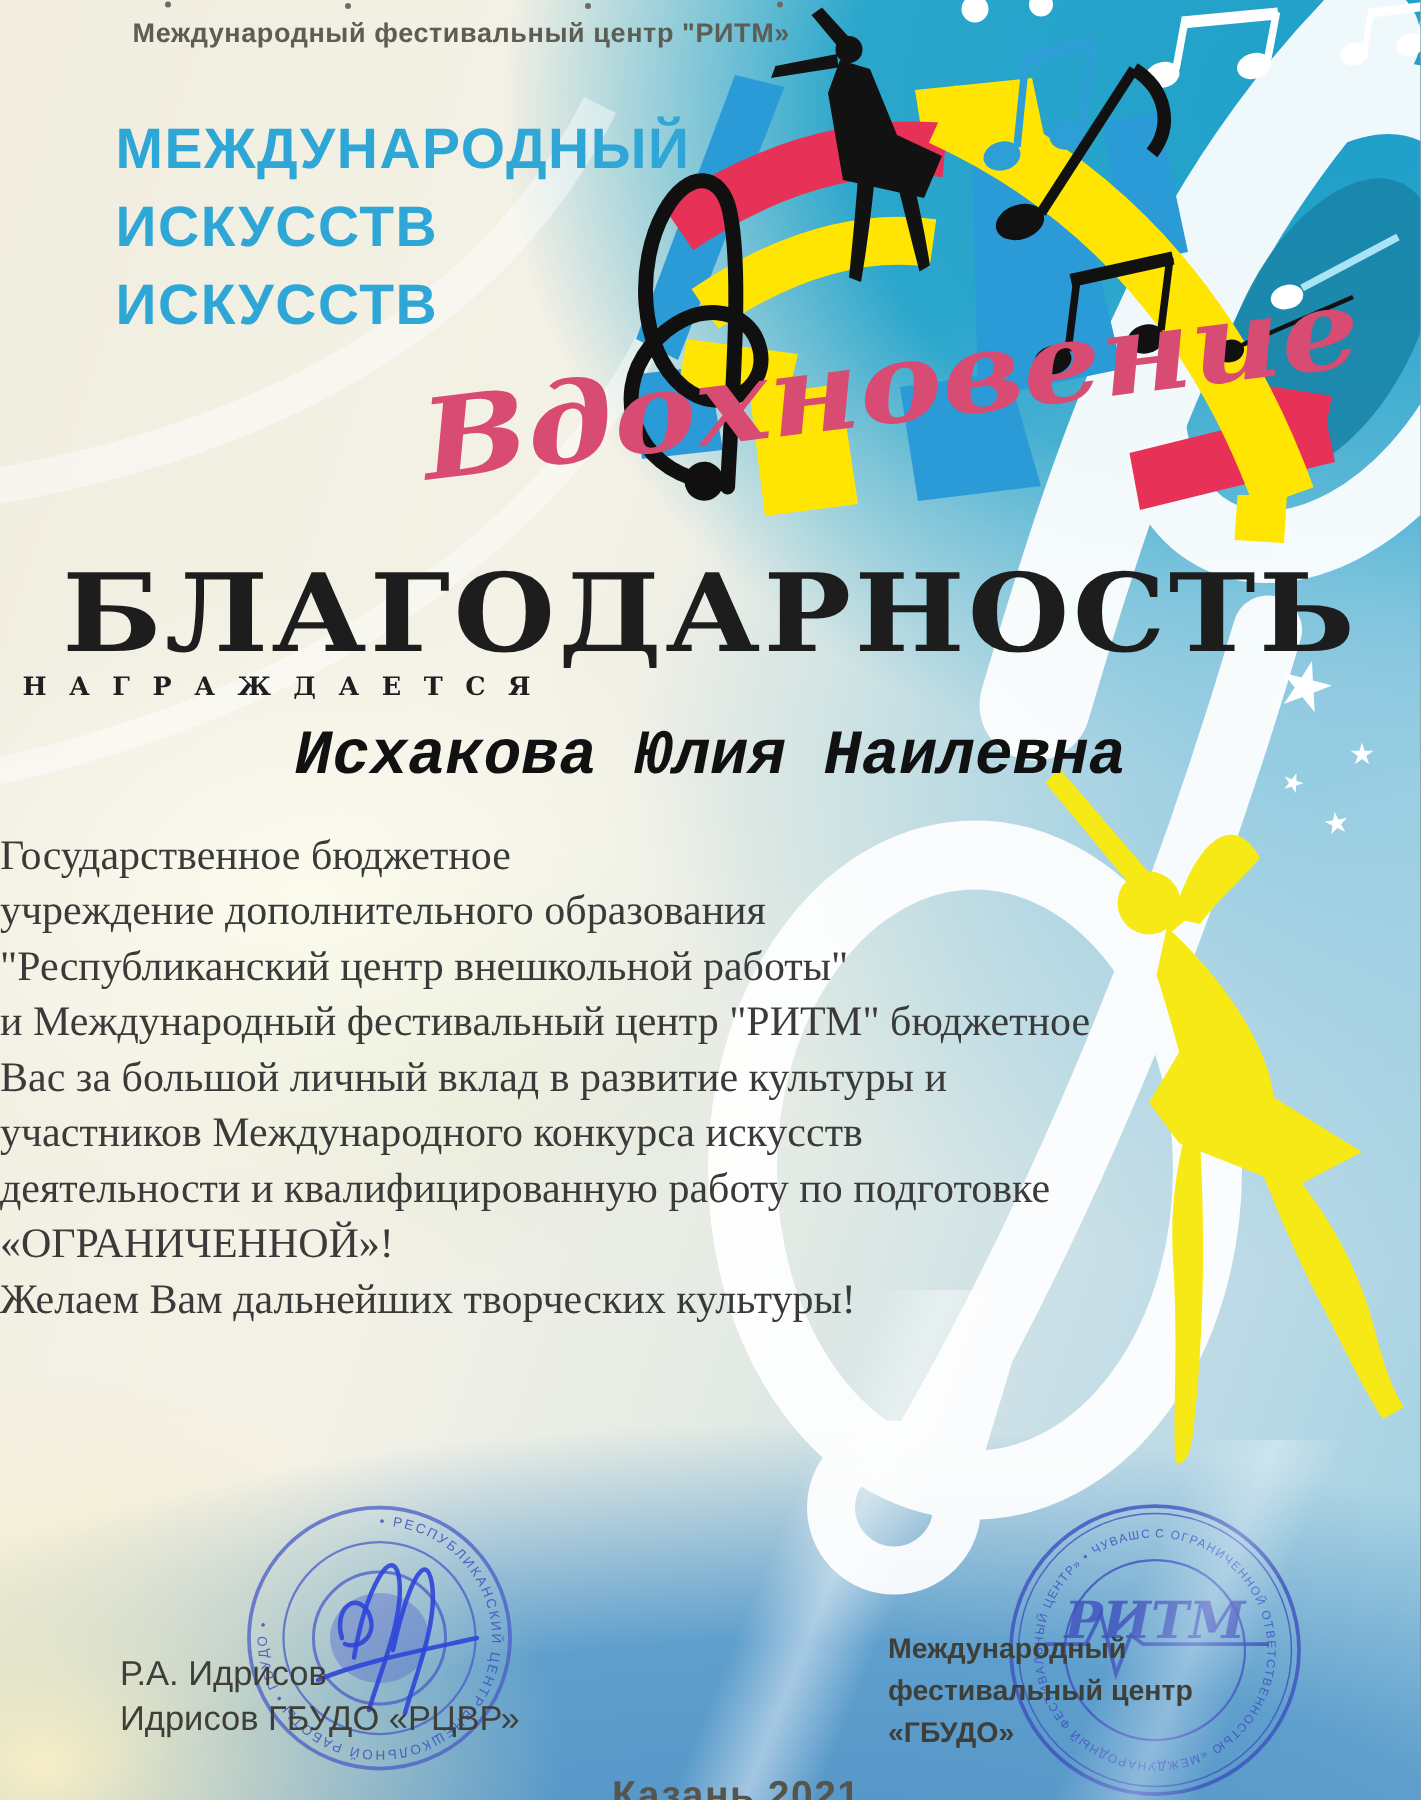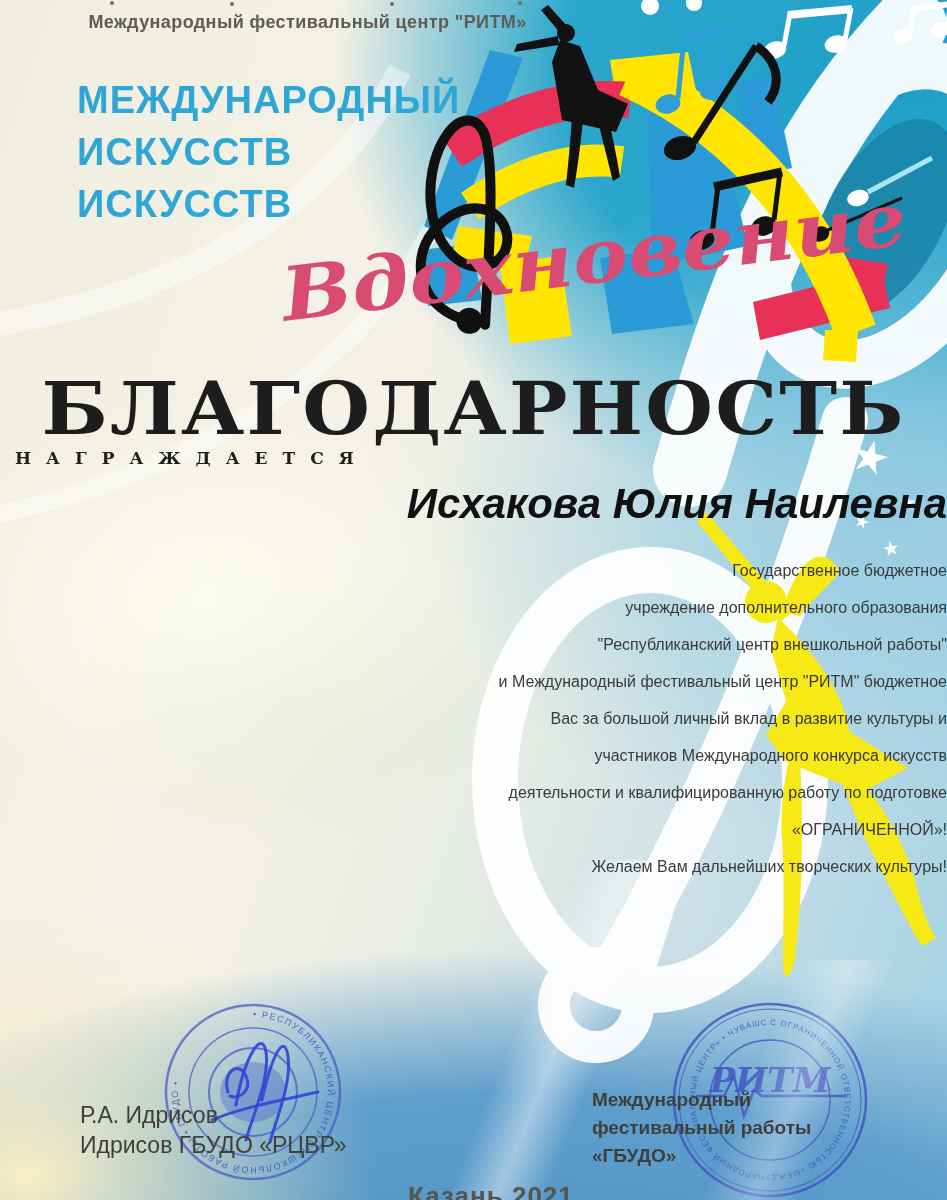--- a/index.html
+++ b/index.html
@@ -22,24 +22,24 @@
   .contest{left:77px;top:74px;font-size:38px;font-weight:700;color:#2fa7d6;
     line-height:52px;letter-spacing:1px;}
   .script-title{left:282px;top:252px;font-family:"DejaVu Serif",serif;font-style:italic;
     font-weight:700;font-size:74px;color:#d84b72;transform:rotate(-7deg) scaleX(1.12);
     transform-origin:left center;white-space:nowrap;}
   .main-title{left:0;right:0;top:366px;text-align:center;font-family:"DejaVu Serif",serif;
     font-weight:700;font-size:72px;letter-spacing:2px;color:#1d1d1d;transform:scaleX(1.08);
     white-space:nowrap;}
   .awarded{left:0;right:0;top:448px;font-family:"DejaVu Serif",serif;
     font-weight:700;font-size:17px;letter-spacing:15px;padding-left:15px;color:#1f1f1f;}
-  .recipient{left:0;right:0;top:480px;text-align:right;font-family:Liberation Sans, sans-serif;
+  .recipient{left:0;right:0;top:480px;text-align:center;font-family:Liberation Mono, monospace;
     font-style:italic;font-weight:700;font-size:42px;color:#111;}
-  .body-text{left:0;right:0;top:552px;text-align:right;font-size:16px;line-height:37px;
-    color:#3a3a3a;font-weight:500;}
+  .body-text{left:0;right:0;top:552px;text-align:left;font-size:28px;line-height:37px;
+    color:#3a3a3a;font-weight:500;font-family:Liberation Serif, serif;}
   .sig-left{left:80px;top:1090px;font-size:23px;font-weight:400;color:#3f3f39;line-height:30px;margin-top:10px;}
   .sig-right{left:592px;top:1086px;font-size:19px;font-weight:700;color:#3f3f39;line-height:28px;}
   .footer-city{left:408px;top:1181px;font-size:26px;font-weight:700;color:#55554d;
     letter-spacing:1px;white-space:nowrap;}
   .streak{position:absolute;pointer-events:none;}
   .s1{left:330px;top:860px;width:460px;height:360px;
     background:linear-gradient(112deg, rgba(255,255,255,0) 42%, rgba(255,255,255,.45) 50%, rgba(255,255,255,0) 58%);}
   .s2{left:620px;top:960px;width:340px;height:260px;
     background:linear-gradient(112deg, rgba(255,255,255,0) 40%, rgba(255,255,255,.3) 52%, rgba(255,255,255,0) 62%);}
 </style>
@@ -216,19 +216,19 @@
     <div>Желаем Вам дальнейших творческих культуры!</div>
   </div>
 
   <div class="txt sig-left">
     <div>Р.А. Идрисов</div>
     <div>Идрисов ГБУДО «РЦВР»</div>
   </div>
 
   <div class="txt sig-right">
     <div>Международный</div>
-    <div>фестивальный работы</div>
+    <div>фестивальный центр</div>
     <div>«ГБУДО»</div>
   </div>
 
   <div class="txt footer-city">Казань 2021</div>
 
 </div>
 
 </body></html>

